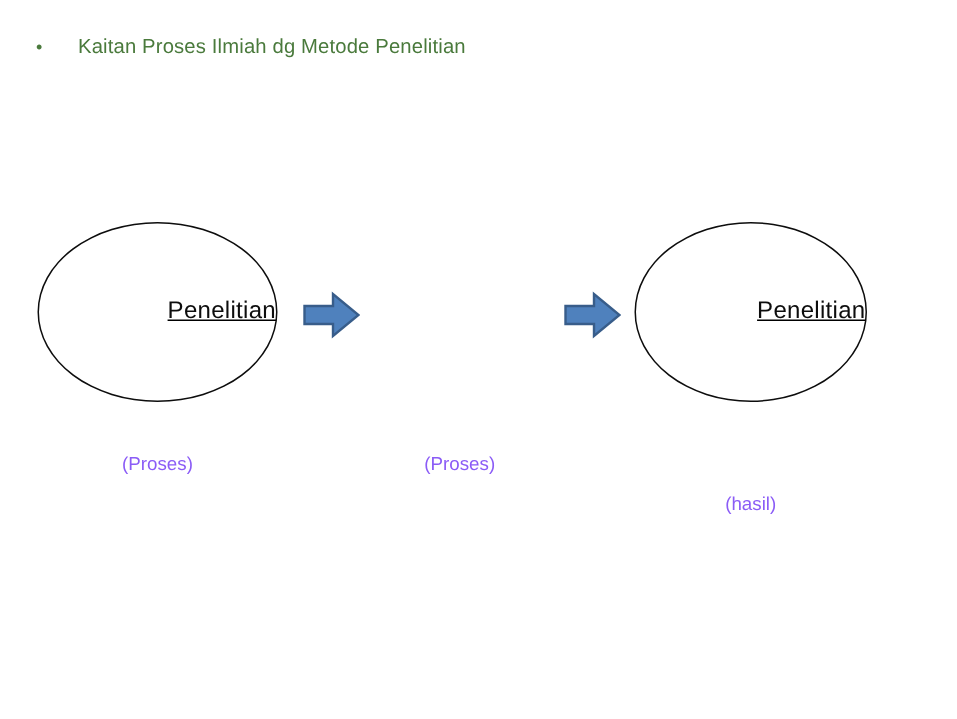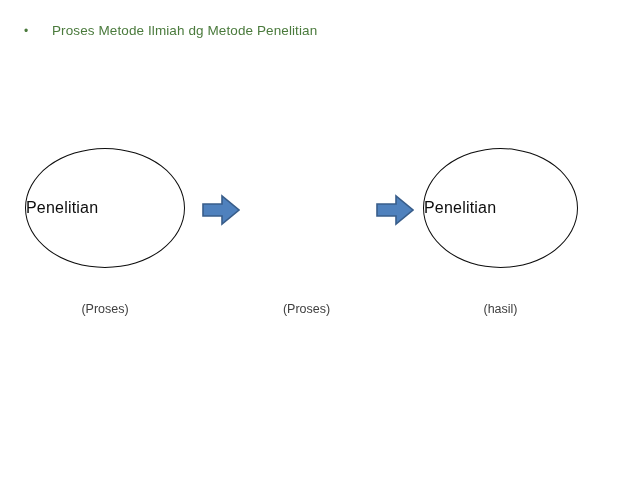--- a/index.html
+++ b/index.html
@@ -45,21 +45,22 @@
 
   
   .node {
     position: absolute;
     box-sizing: border-box;
     border: 1.6px solid #0d0d0d;
     border-radius: 50%;
     background: #ffffff;
     display: flex;
     align-items: center;
-    justify-content: flex-start;
+    justify-content: flex-end;
+    text-decoration: underline;
   }
   .node-label {
     font-size: 16px;
     color: #0d0d0d;
     line-height: 1;
     letter-spacing: 0.2px;
     white-space: nowrap;
   }
 
   #node-penelitian {
@@ -88,37 +89,37 @@
     height: 32px;
   }
   #arrow-1 { left: 202px; top: 194px; }
   #arrow-2 { left: 376px; top: 194px; }
 
   
   .caption {
     position: absolute;
     top: 301px;
     font-size: 12.5px;
-    color: #404040;
+    color: #8b5cf6;
     line-height: 16px;
     text-align: center;
     white-space: nowrap;
   }
   #caption-1 { left: 25px;  width: 160px; }
   #caption-2 { left: 253px; width: 107px; }
-  #caption-3 { left: 423px; width: 155px; }
+  #caption-3 { left: 423px; width: 155px; margin-top: 27px; }
 </style>
 </head>
 <body>
 
 <div id="slide">
 
   <div class="bullet-line">
     <span class="bullet-mark">•</span>
-    <span class="bullet-text">Proses Metode Ilmiah dg Metode Penelitian</span>
+    <span class="bullet-text">Kaitan Proses Ilmiah dg Metode Penelitian</span>
   </div>
 
   <div class="node" id="node-penelitian">
     <span class="node-label">Penelitian</span>
   </div>
 
   <div class="arrow" id="arrow-1">
     <svg width="38" height="32" viewBox="0 0 38 32">
       <polygon points="1,10 20,10 20,2 37,16 20,30 20,22 1,22" fill="#4f81bd" stroke="#385d8a" stroke-width="1.6" stroke-linejoin="miter"></polygon>
     </svg>

